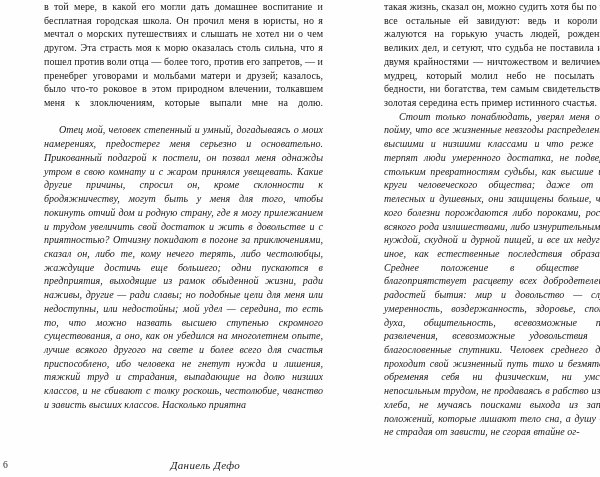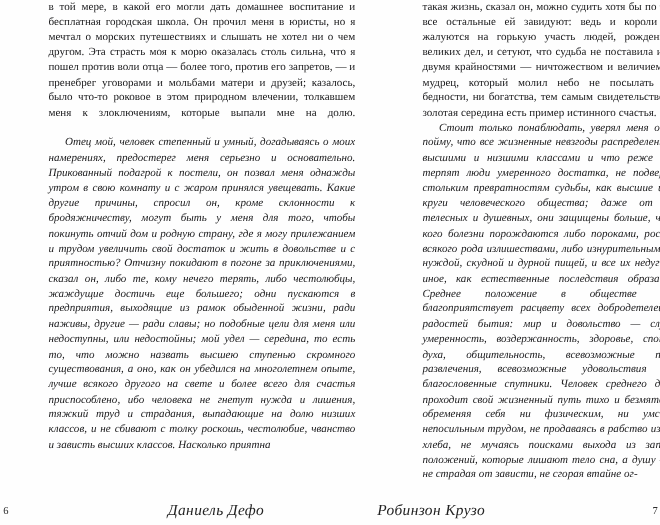--- a/index.html
+++ b/index.html
@@ -106,25 +106,26 @@
     justify-content: space-between;
   }
 
   .folio {
     font-size: 9.6px;
     color: #2a2a2a;
     font-family: "Liberation Serif", "DejaVu Serif", serif;
   }
 
   .running-head {
-    font-size: 14px;
+    font-size: 11px;
     font-style: italic;
     color: #232323;
     letter-spacing: 0.35px;
     font-family: "Liberation Serif", "DejaVu Serif", serif;
+    margin-left: 44px;
   }
 
   
   .footer-half.left .running-head {
     margin-right: 42px;
   }
   
   .footer-half.right .running-head {
     margin-right: auto;
   }
@@ -152,20 +153,16 @@
 
   </div>
 
   <div class="footer">
 
     <div class="footer-half left">
       <span class="folio">6</span>
       <span class="running-head">Даниель Дефо</span>
     </div>
 
-    <div class="footer-half right">
-      <span class="running-head">Робинзон Крузо</span>
-      <span class="folio">7</span>
-    </div>
 
   </div>
 
 </div>
 
 </body></html>

